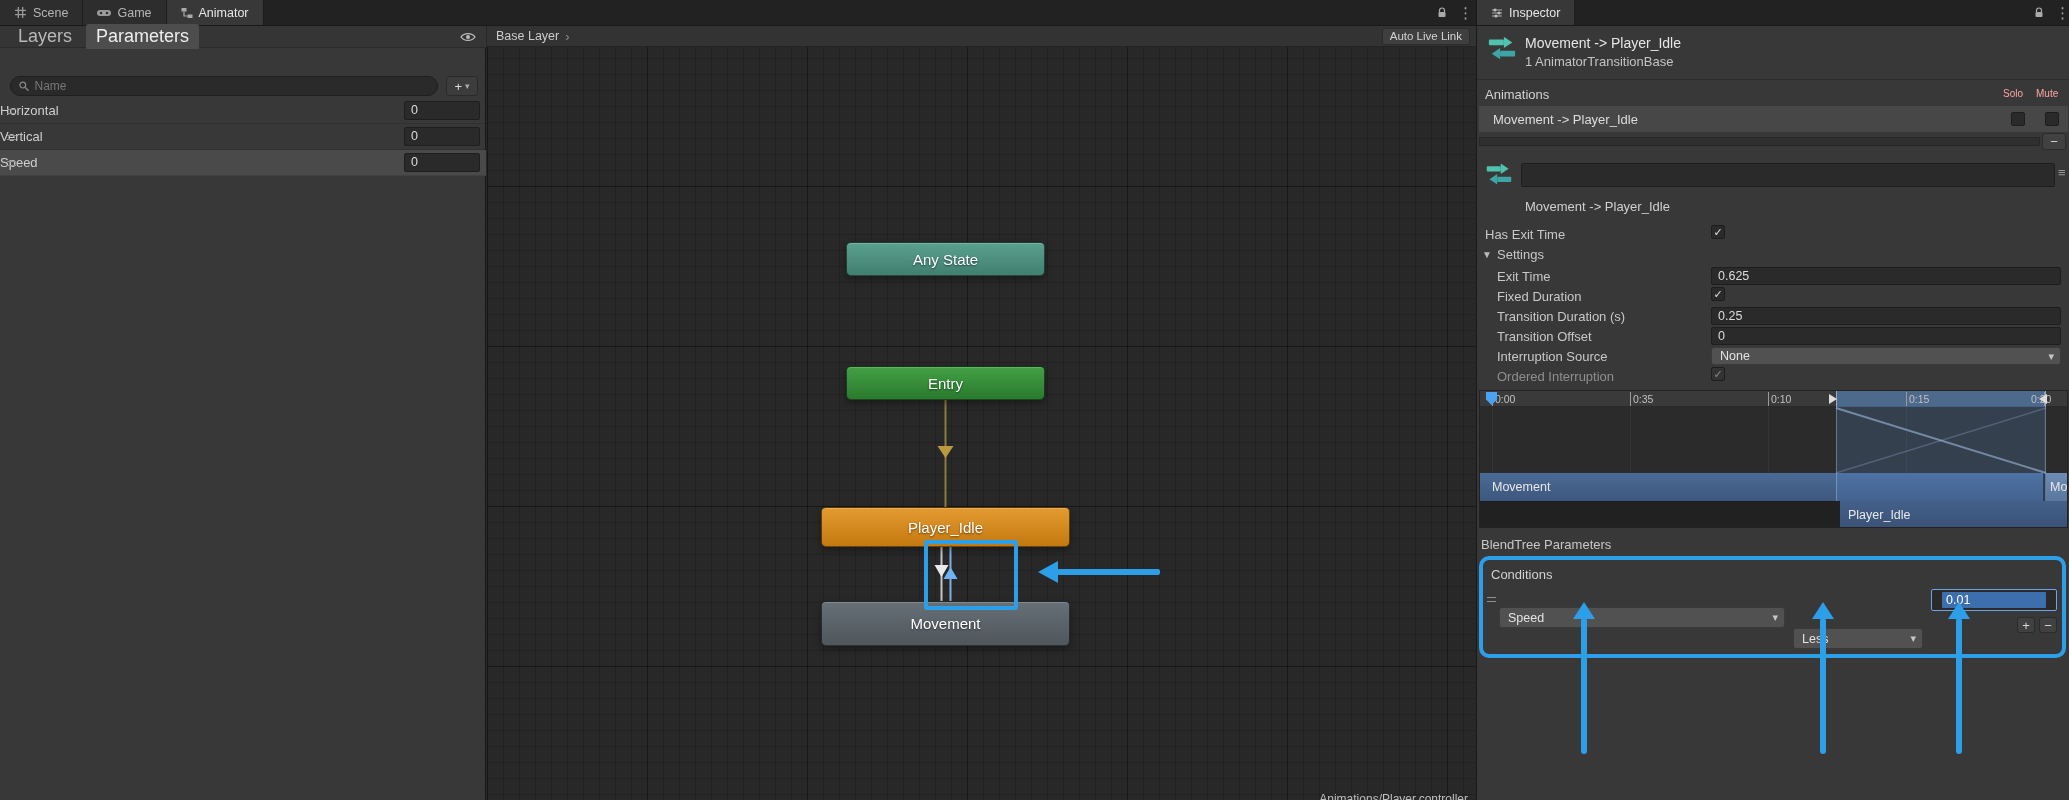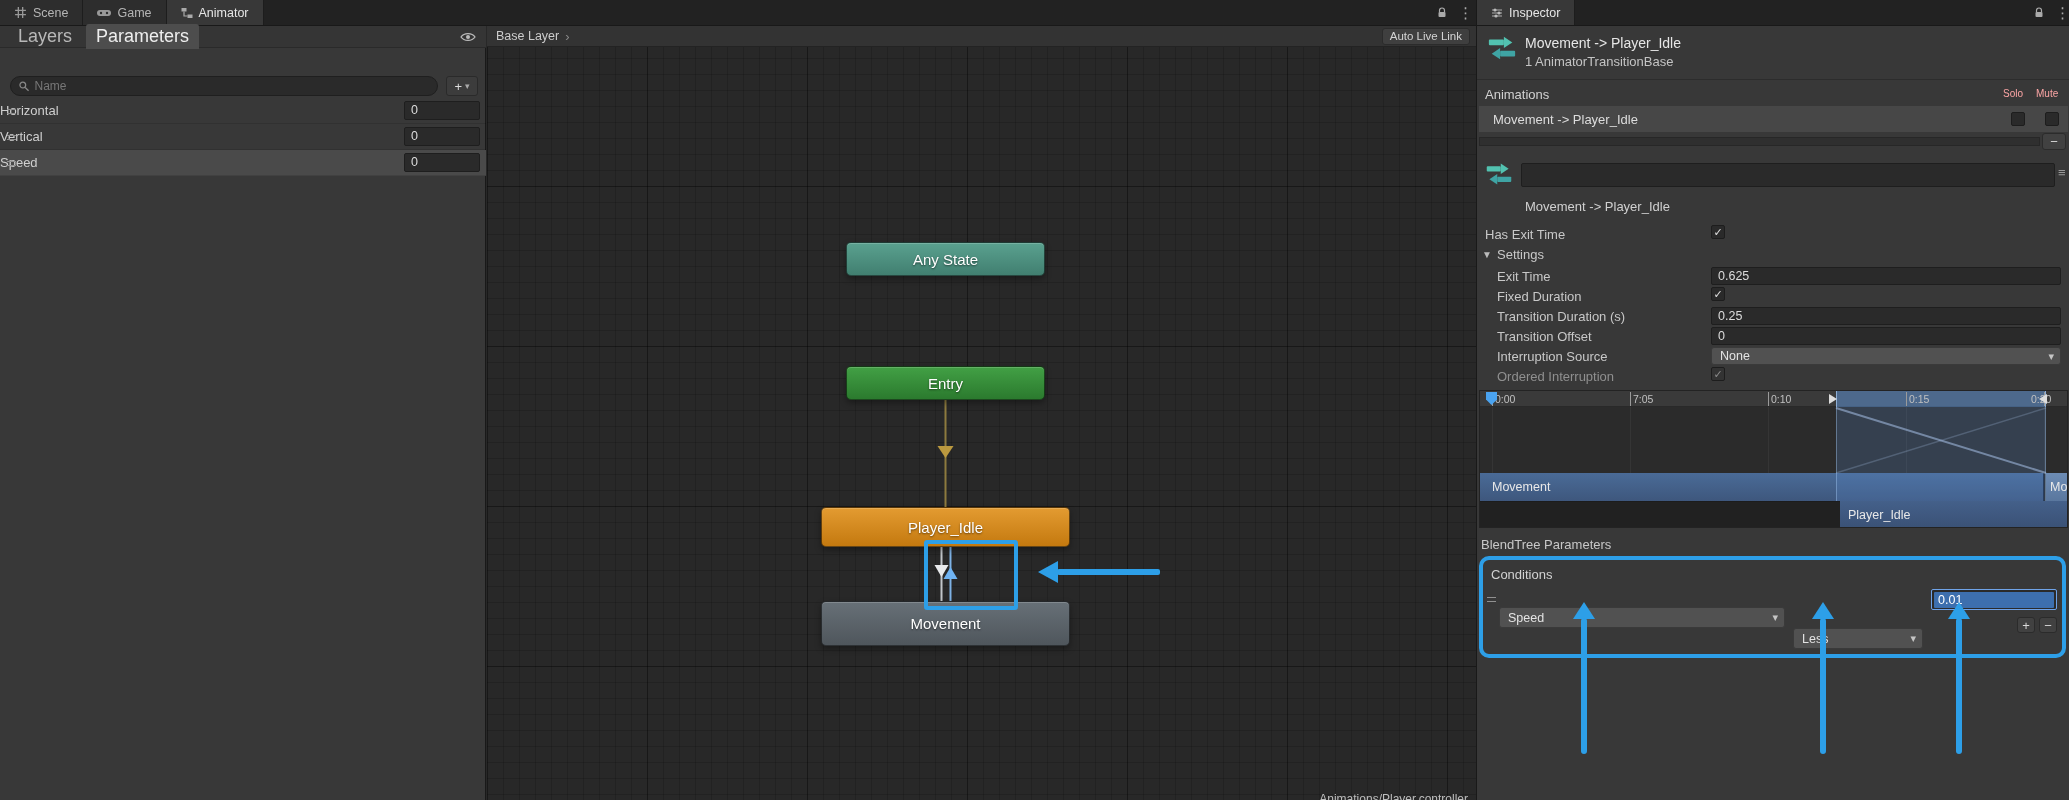--- a/index.html
+++ b/index.html
@@ -305,21 +305,21 @@
         <line x1="356" y1="17" x2="566" y2="82" stroke="rgba(190,210,240,0.55)" stroke-width="2"></line>
         <line x1="356" y1="82" x2="566" y2="17" stroke="rgba(190,210,240,0.25)" stroke-width="1.5"></line>
       </svg>
 
       <div class="a region-ruler" style="left:356px;top:0;width:210px;height:16px;"></div>
       <div class="a region-body" style="left:356px;top:16px;width:210px;height:94px;"></div>
 
       <div class="tick-line" style="left:12px;"></div>
         <span class="tick-label" style="left:15px;text-align:right;">0:00</span>
       <div class="tick-line" style="left:150px;"></div>
-        <span class="tick-label" style="left:153px;">7:05</span>
+        <span class="tick-label" style="left:153px;">0:35</span>
       <div class="tick-line" style="left:288px;"></div>
         <span class="tick-label" style="left:291px;">0:10</span>
       <div class="tick-line" style="left:426px;"></div>
         <span class="tick-label" style="left:429px;">0:15</span>
       <div class="tick-line" style="left:564px;"></div>
         <span class="tick-label" style="left:551px;">0:20</span>
 
       <div class="a playhead" style="left:6px;top:1px;"></div>
       <div class="a marker-r" style="left:349px;top:3px;"></div>
       <div class="a marker-l" style="left:559px;top:3px;"></div>
@@ -332,21 +332,21 @@
 
     <span class="a drag" style="left:10px;top:597px;"></span>
     <div class="a popup" style="left:22px;top:589px;width:286px;height:21px;">
       <span>Speed</span>
       <span class="caret">▾</span>
     </div>
     <div class="a popup" style="left:316px;top:589px;width:130px;height:21px;">
       <span>Less</span>
       <span class="caret">▾</span>
     </div>
-    <div class="a field" style="left:454px;top:589px;width:126px;height:21px;border-color:#6fa3e8;padding:2px;">
+    <div class="a field" style="left:454px;top:589px;width:126px;height:21px;border-color:#6fa3e8;padding:10px;">
       <span class="selspan">0.01</span>
     </div>
     <div class="a pmbtn" style="left:540px;top:617px;width:18px;height:16px;">+</div>
     <div class="a pmbtn" style="left:562px;top:617px;width:18px;height:16px;">−</div>
 
     <div class="a up-arrow-head" style="left:96px;top:602px;"></div>
     <div class="a up-arrow-shaft" style="left:104px;top:618px;height:136px;"></div>
     <div class="a up-arrow-head" style="left:335px;top:602px;"></div>
     <div class="a up-arrow-shaft" style="left:343px;top:618px;height:136px;"></div>
     <div class="a up-arrow-head" style="left:471px;top:602px;"></div>

